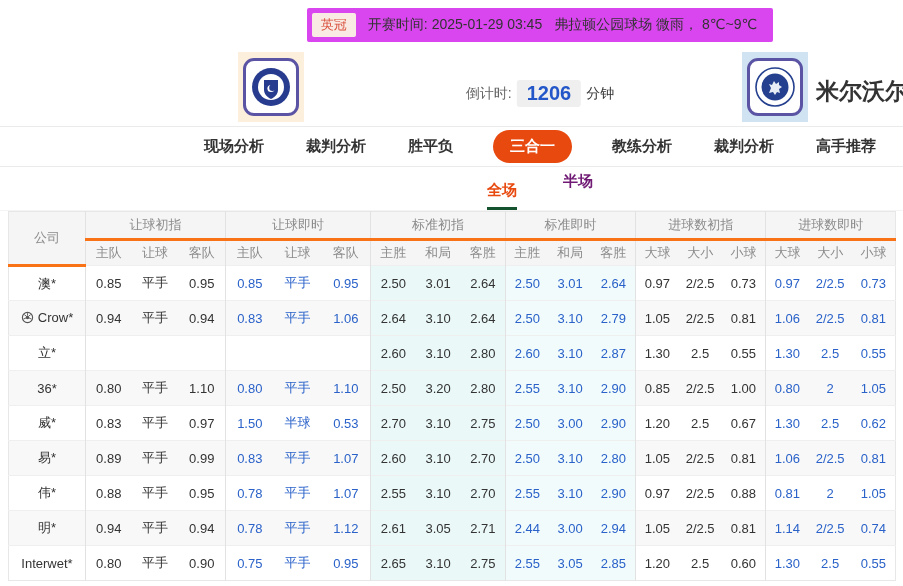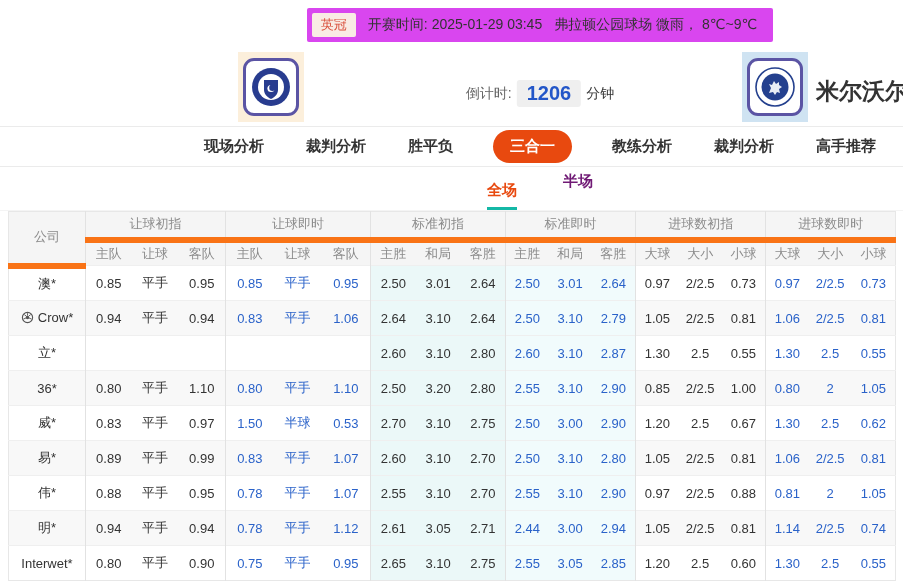--- a/index.html
+++ b/index.html
@@ -35,27 +35,27 @@
   
   .nav-tabs { height:41px; border-top:1px solid #ebebeb; border-bottom:1px solid #ebebeb;
     display:flex; align-items:center; justify-content:center; gap:38px; }
   .tab { font-size:15px; font-weight:bold; color:#333; cursor:pointer; padding:6px 2px; }
   .tab.active { background:#e8490f; color:#fff; border-radius:17px; padding:7px 17px; }
 
   
   .sub-tabs { height:44px; display:flex; align-items:flex-end; justify-content:center; gap:46px;
     border-bottom:1px solid #f4f4f4; }
   .subtab { font-size:15px; font-weight:bold; color:#701a75; cursor:pointer; padding-bottom:19px; }
-  .subtab.active { color:#e8490f; border-bottom:3px solid #14b8a6; padding-bottom:7px; }
+  .subtab.active { color:#e8490f; border-bottom:3px solid #14532d; padding-bottom:7px; }
 
   
   table.odds { width:887px; margin:0 0 0 8px; border-collapse:collapse; font-size:13px;
     border:1px solid #e7e7e7; table-layout:fixed; }
   thead th { background:#f5f5f5; color:#8b8b8b; font-weight:normal; font-size:13px; }
-  thead tr.grp th { height:28px; border-bottom:6px solid #f97316;margin-top:16px; }
+  thead tr.grp th { height:28px; border-bottom:3px solid #f97316;margin-top:16px; }
   thead tr.sub th { height:26px; }
   th.company-h { border-right:1px solid #e2e2e2; }
   .gstart { border-left:1px solid #e2e2e2; }
   tbody td { height:35px; text-align:center; border-top:1px solid #efefef; color:#333; }
   tbody td.company { border-right:1px solid #e2e2e2; }
   tbody tr.alt td { background:#f8f8f8; }
   tbody td.cyan1, tbody tr.alt td.cyan1 { background:#ebf8f8; }
   tbody td.cyan2, tbody tr.alt td.cyan2 { background:#f1fbfc; }
   tbody td.blue { color:#2a62c9; }
   th, td { text-align:center; }

